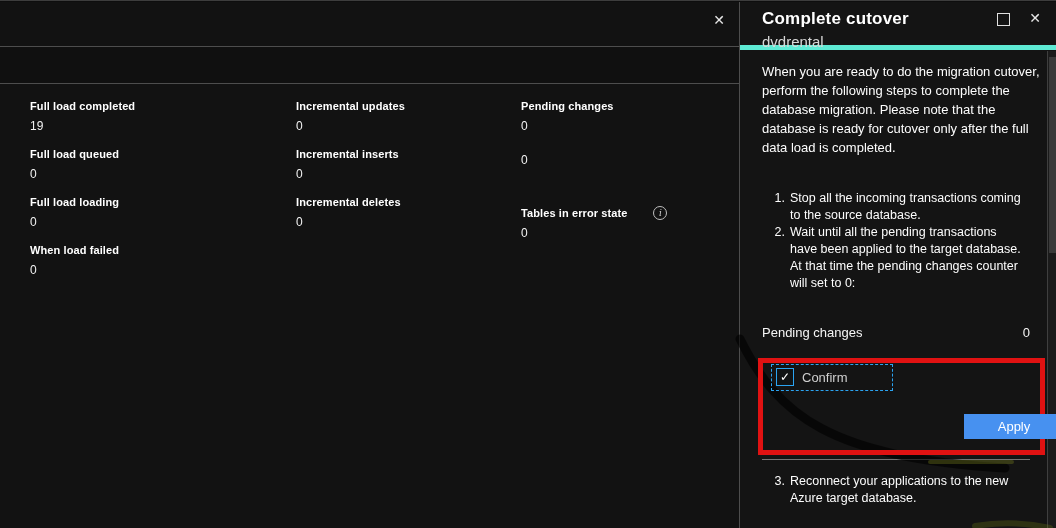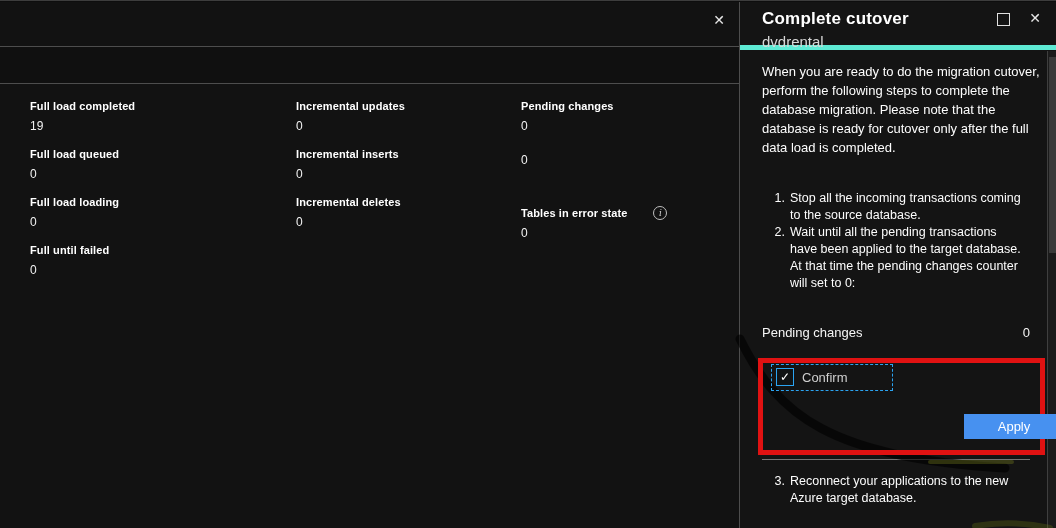--- a/index.html
+++ b/index.html
@@ -191,21 +191,21 @@
         </div>
         <div class="stat">
           <div class="stat-label">Full load queued</div>
           <div class="stat-value">0</div>
         </div>
         <div class="stat">
           <div class="stat-label">Full load loading</div>
           <div class="stat-value">0</div>
         </div>
         <div class="stat">
-          <div class="stat-label">Full until failed</div>
+          <div class="stat-label">When load failed</div>
           <div class="stat-value">0</div>
         </div>
       </div>
 
       <div class="stat-col c2">
         <div class="stat">
           <div class="stat-label">Incremental updates</div>
           <div class="stat-value">0</div>
         </div>
         <div class="stat">

